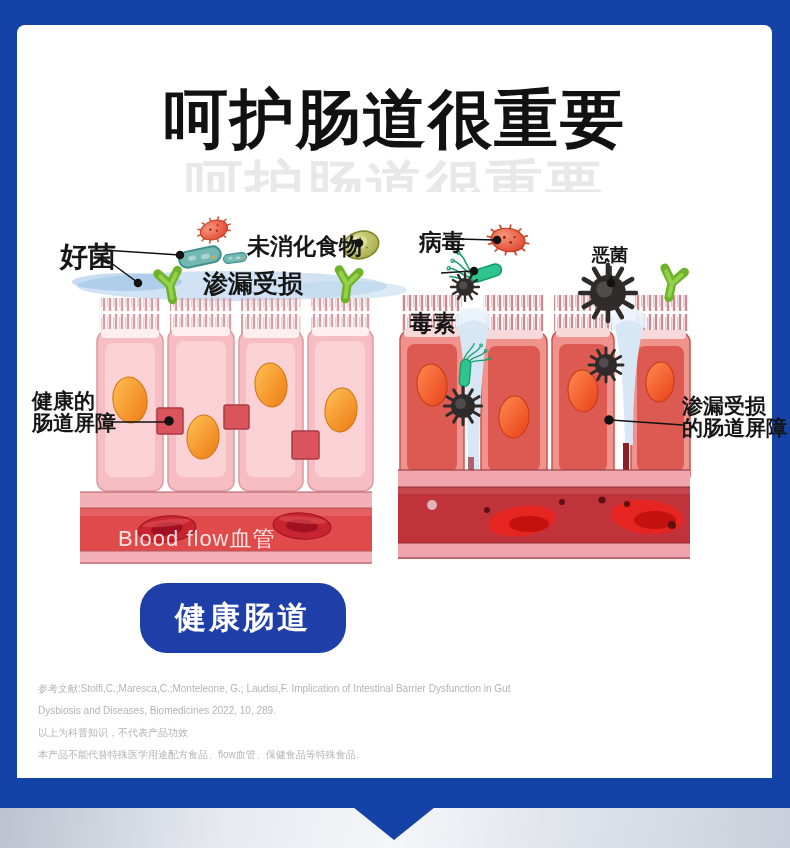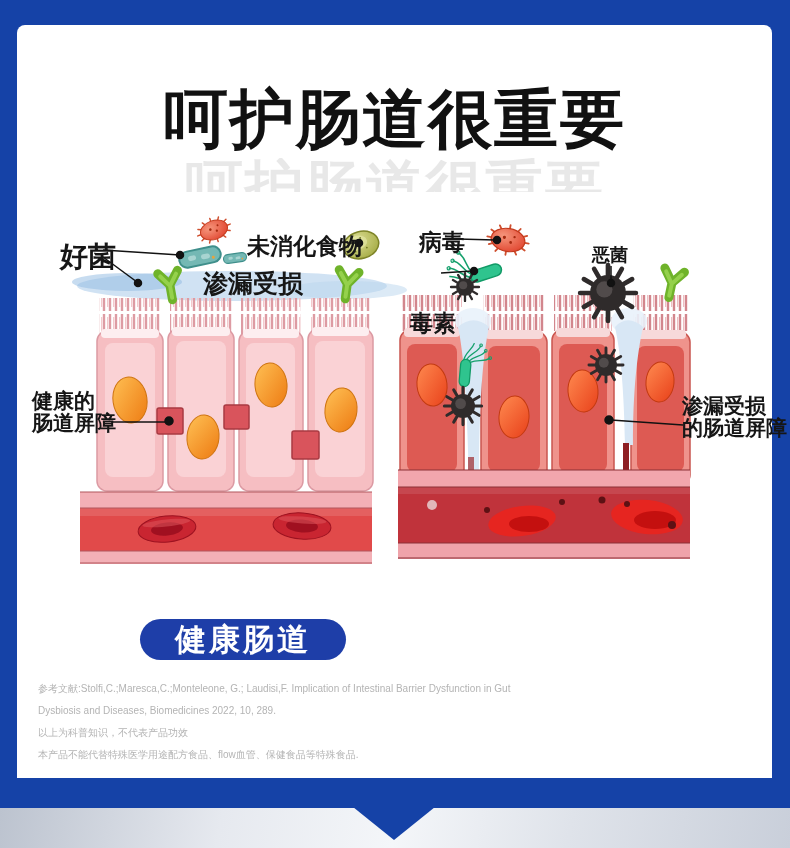--- a/index.html
+++ b/index.html
@@ -15,22 +15,22 @@
   .title-ghost{position:absolute;left:0;top:158px;width:790px;height:34px;overflow:hidden;
          text-align:center;font-size:58px;font-weight:900;color:rgba(0,0,0,0.09);
          letter-spacing:2px;line-height:1.0;}
 
   .lbl{position:absolute;color:#161616;font-weight:600;white-space:nowrap;}
   .lbl2{line-height:22px;font-size:21px;}
 
   .blood-flow{position:absolute;left:118px;top:524px;font-size:22px;font-weight:400;
               color:rgba(255,255,255,0.85);letter-spacing:1px;}
 
-  .pill{position:absolute;top:583px;height:41px;border-radius:27px;color:#fff;
-        font-weight:700;display:flex;align-items:center;justify-content:center;margin-top:36px;}
+  .pill{position:absolute;top:583px;height:70px;border-radius:27px;color:#fff;
+        font-weight:700;display:flex;align-items:center;justify-content:center;}
   .pill-blue{left:140px;width:206px;font-size:31px;letter-spacing:3px;}
   .pill-gray{left:433px;width:215px;font-size:28px;letter-spacing:1px;}
 
   .footnotes{position:absolute;left:38px;top:678px;width:700px;
              font-size:10px;line-height:22px;color:#b4b4b4;font-weight:400;}
 
   .bottom-band{position:absolute;left:0;top:778px;width:790px;height:30px;background:#1542a7;}
   .silver-band{position:absolute;left:0;top:808px;width:790px;height:40px;
        background:linear-gradient(100deg,#bcc3cf 0%,#e6e9ef 28%,#f4f6f9 50%,#dfe3ea 72%,#c9cfda 100%);}
   .down-arrow{position:absolute;left:353px;top:807px;width:0;height:0;
@@ -295,20 +295,21 @@
     <div>健康的</div>
     <div>肠道屏障</div>
   </div>
   <div class="lbl" style="left:419px;top:227px;font-size:23px;">病毒</div>
   <div class="lbl" style="left:410px;top:264px;font-size:23px;margin-top:44px;">毒素</div>
   <div class="lbl" style="left:592px;top:243px;font-size:18px;">恶菌</div>
   <div class="lbl lbl2" style="left:682px;top:395px;">
     <div>渗漏受损</div>
     <div>的肠道屏障</div>
   </div>
+  <div class="blood-flow">Blood flow血管</div>
 
   <div class="pill pill-blue" style="background:#1e3ea8;">健康肠道</div>
 
   <div class="footnotes">
     <div>参考文献:Stolfi,C.;Maresca,C.;Monteleone, G.; Laudisi,F. Implication of Intestinal Barrier Dysfunction in Gut</div>
     <div>Dysbiosis and Diseases, Biomedicines 2022, 10, 289.</div>
     <div>以上为科普知识，不代表产品功效</div>
     <div>本产品不能代替特殊医学用途配方食品、flow血管、保健食品等特殊食品.</div>
   </div>
 

